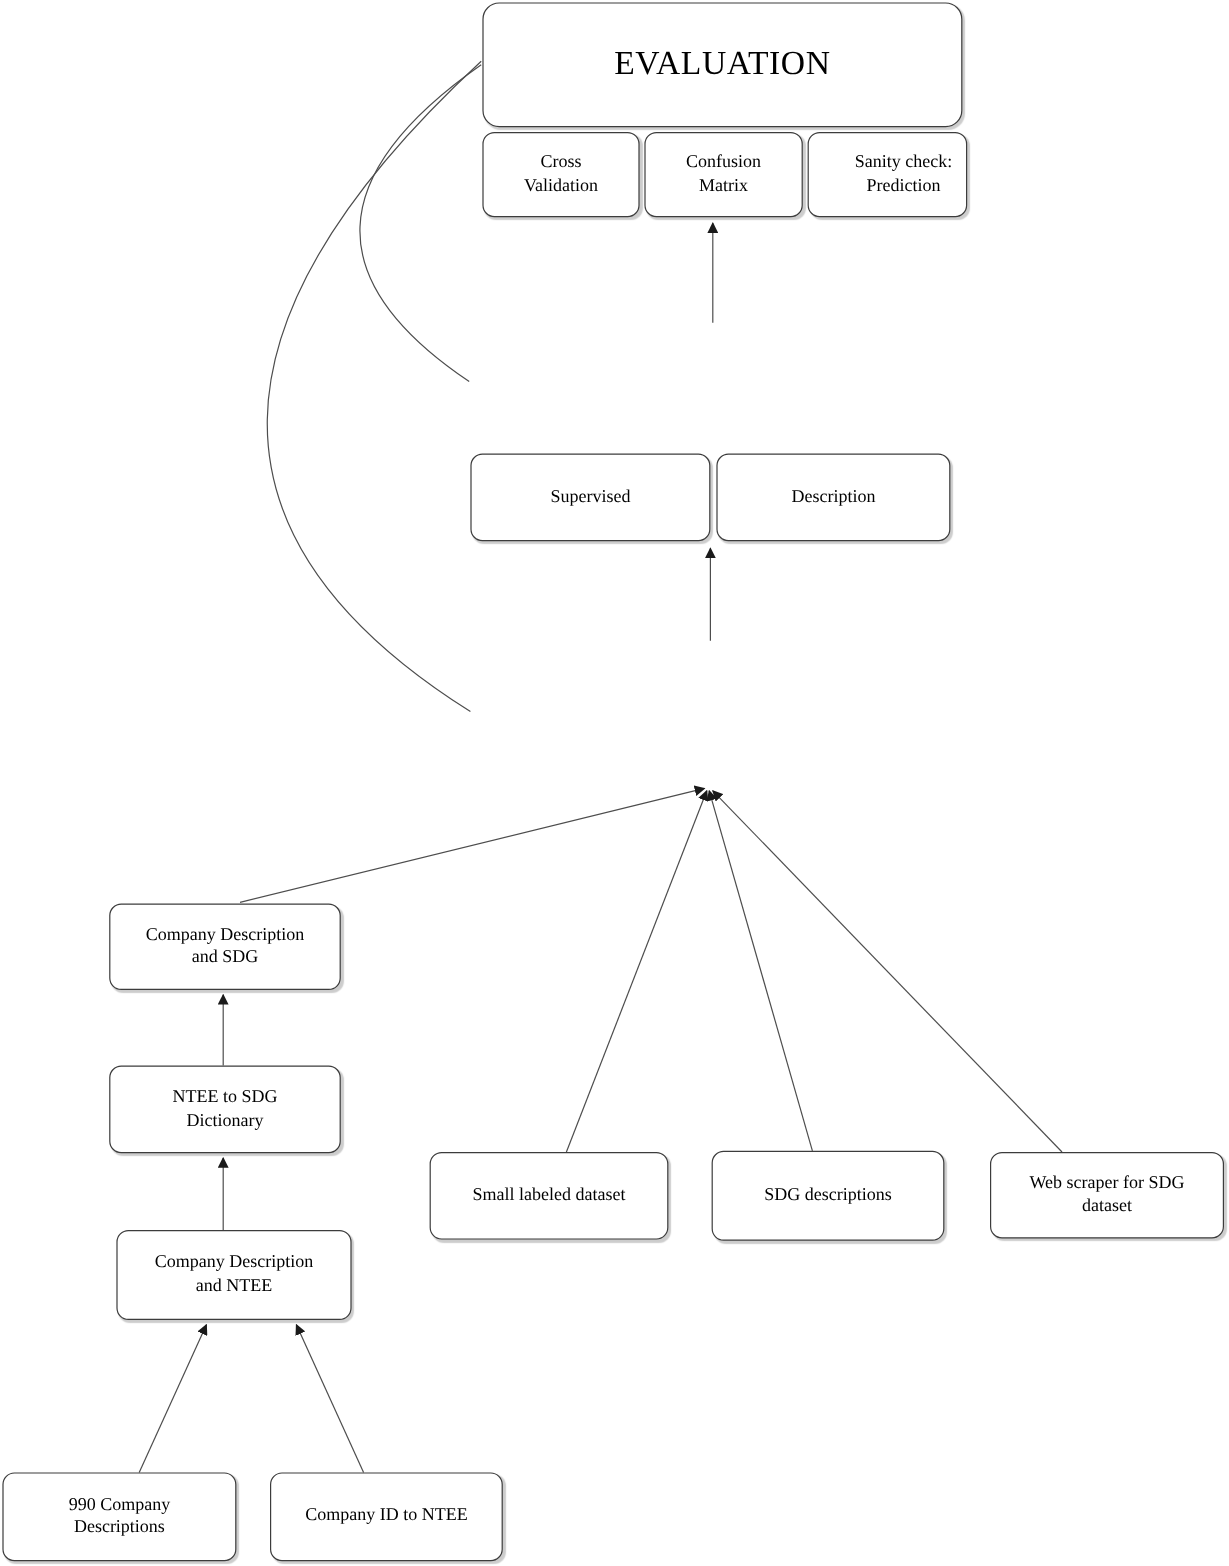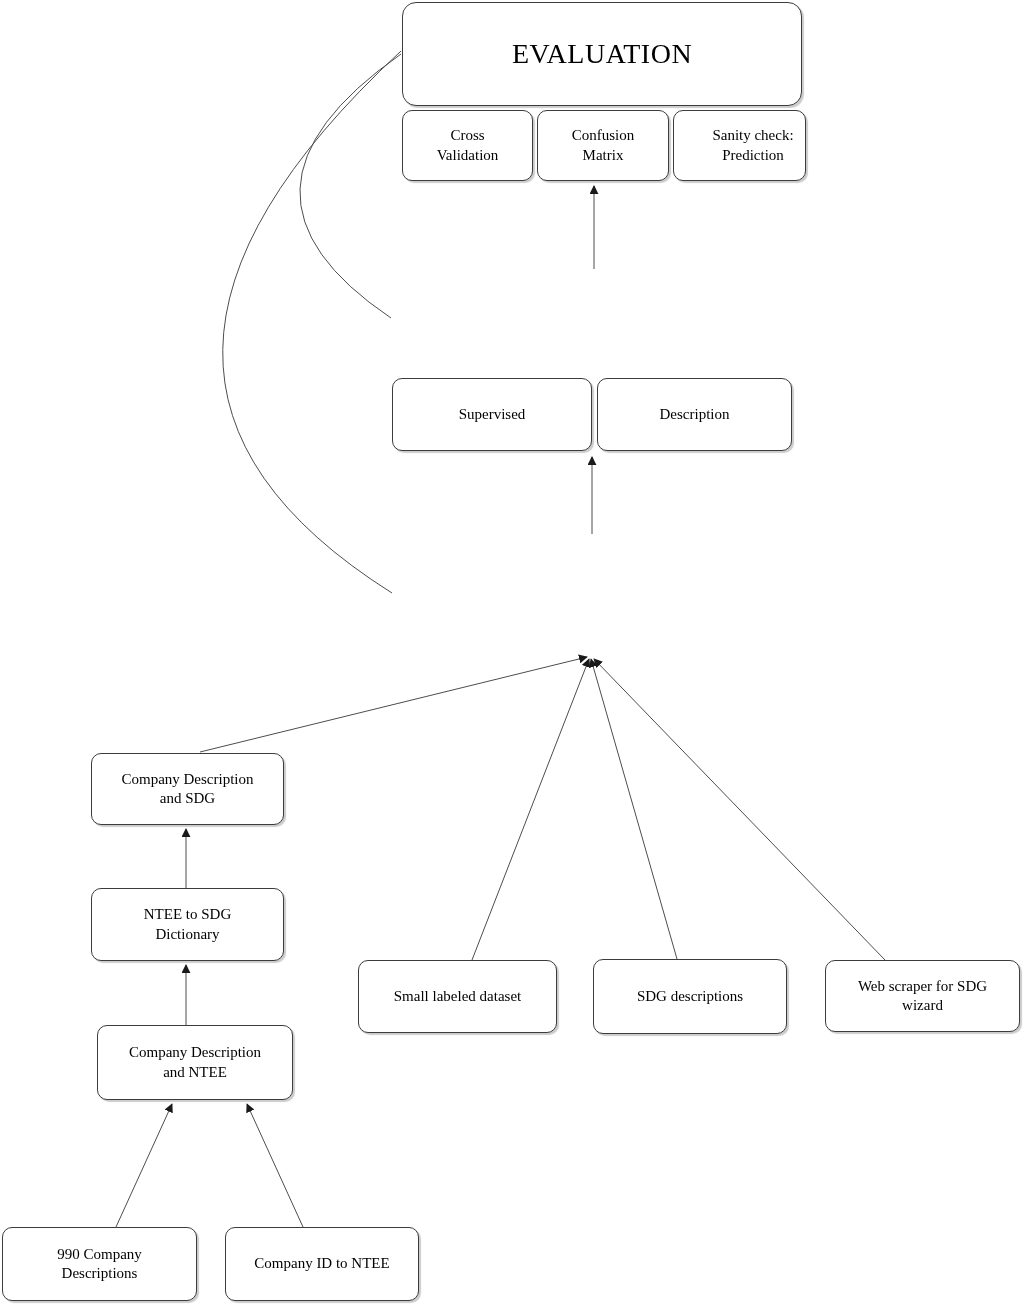--- a/index.html
+++ b/index.html
@@ -124,16 +124,16 @@
     <span class="label">Company ID to NTEE</span>
   </div>
   <div class="node" id="n-small">
     <span class="label">Small labeled dataset</span>
   </div>
   <div class="node" id="n-sdgdesc">
     <span class="label">SDG descriptions</span>
   </div>
   <div class="node" id="n-webscraper">
     <span class="label">Web scraper for SDG
-wizard</span>
+dataset</span>
   </div>
 
 </div>
 
 </body></html>

